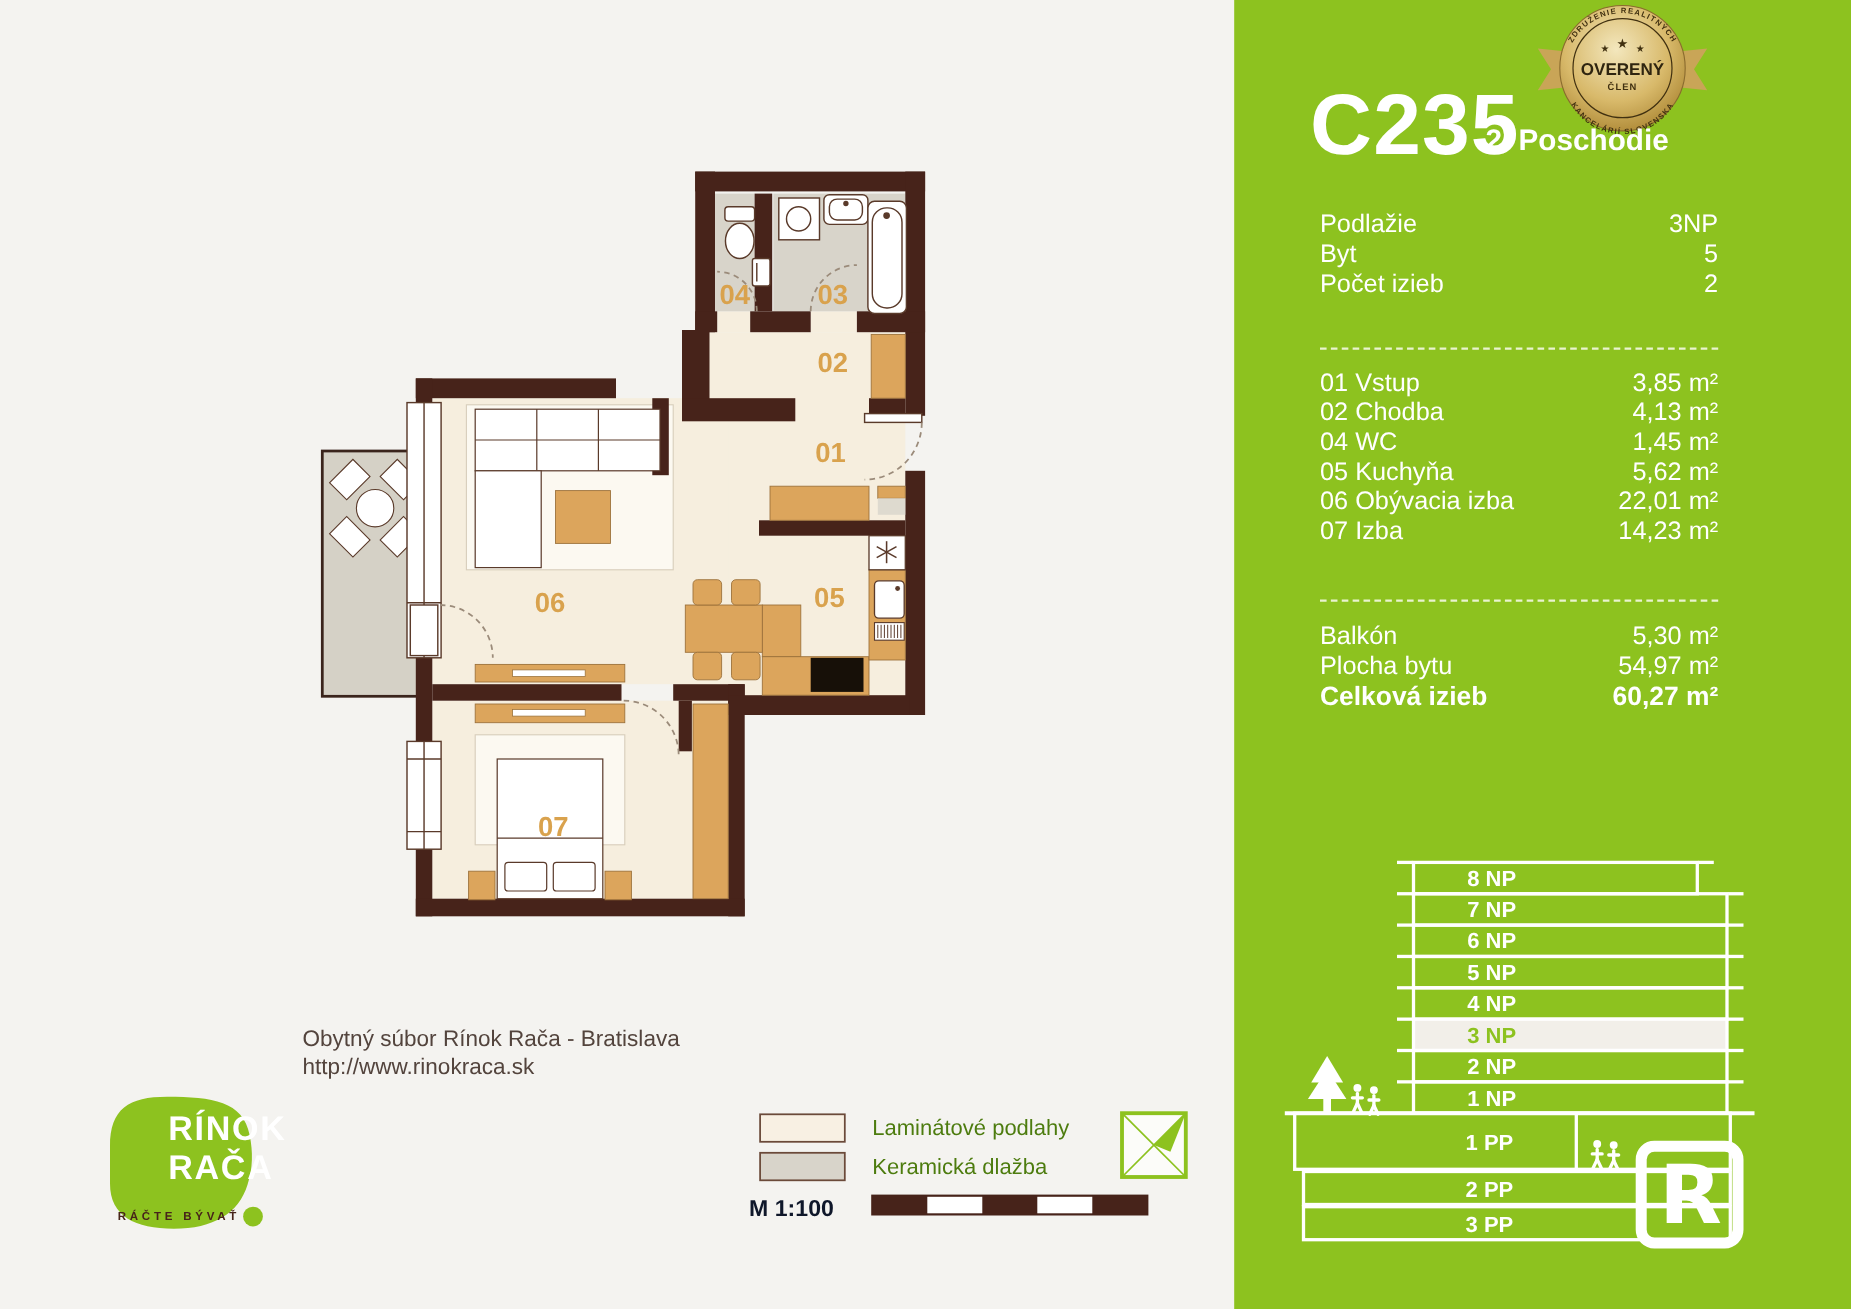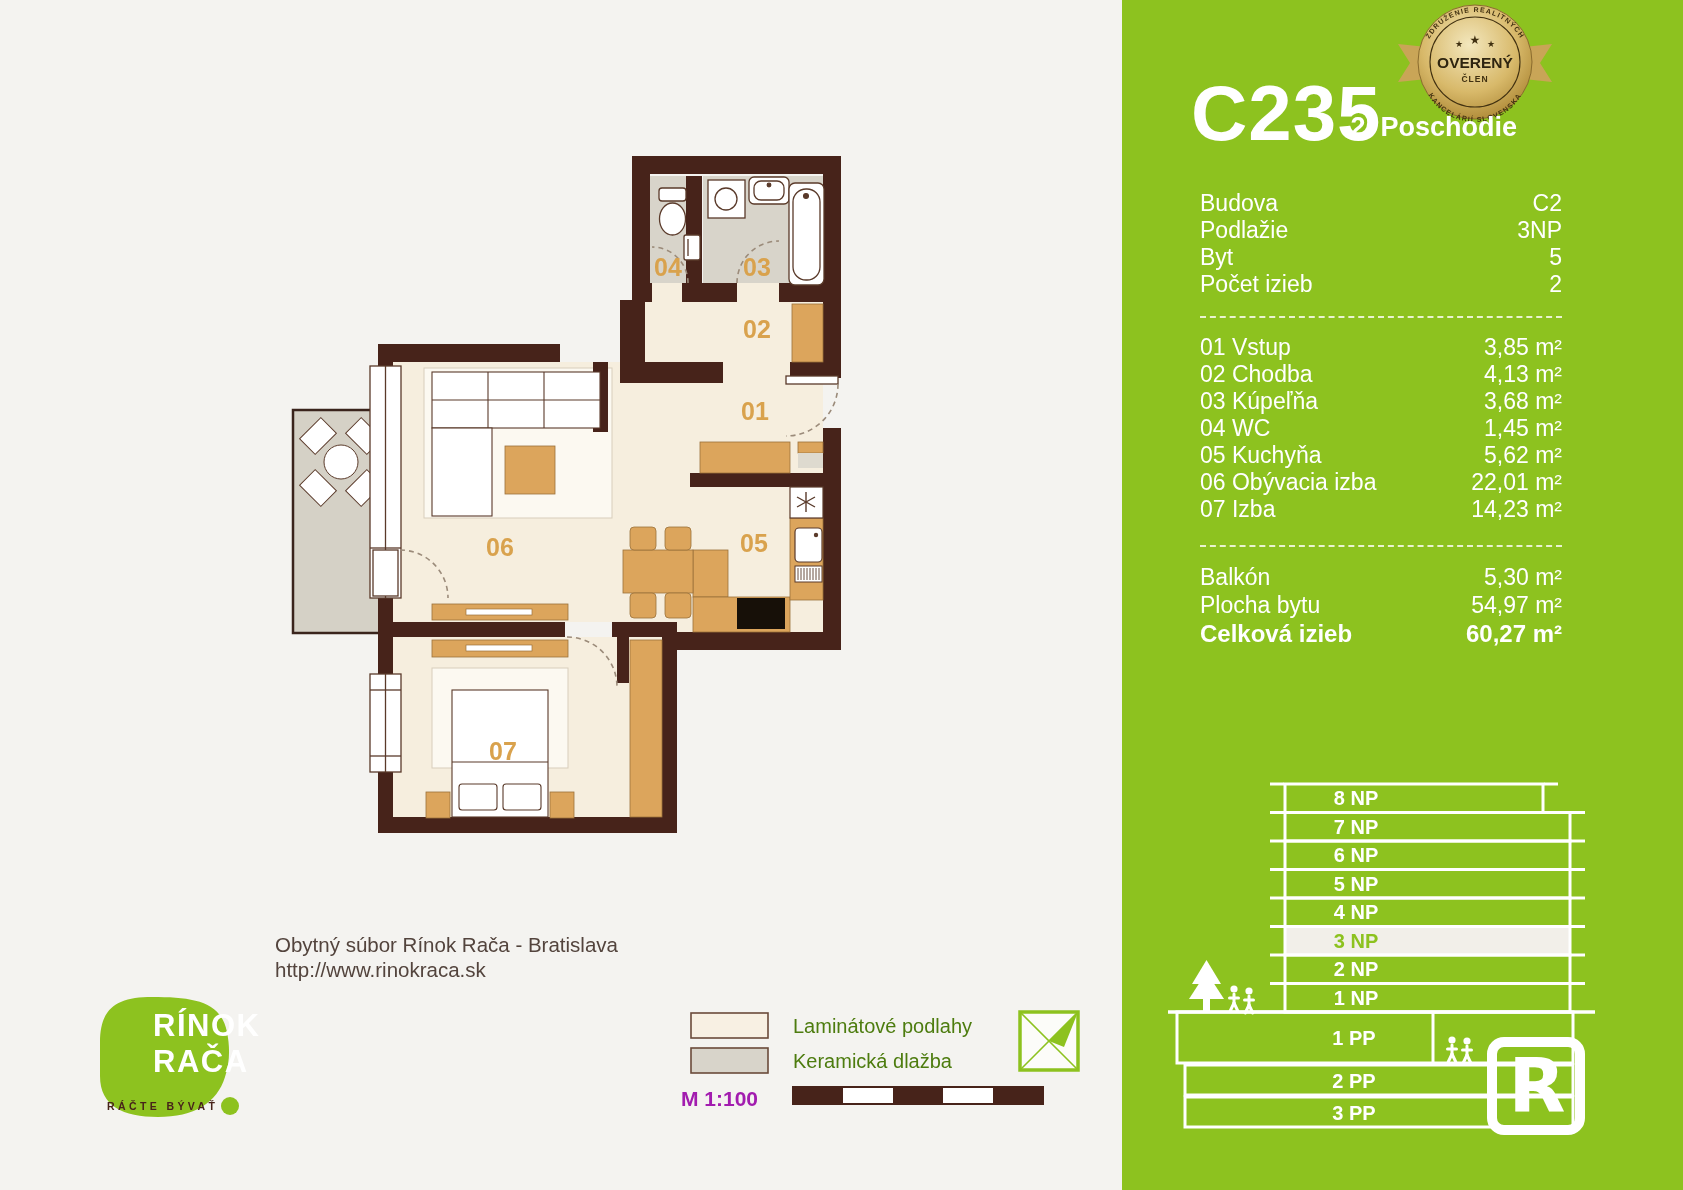--- a/index.html
+++ b/index.html
@@ -12,21 +12,21 @@
   .unit-code{left:1191px;top:68px;font-size:78px;font-weight:800;color:#fff;letter-spacing:1px;}
   .floor-label{left:1317px;top:112px;width:200px;text-align:right;font-size:27px;font-weight:700;color:#fff;}
   .panel-col{left:1200px;width:362px;color:#fff;}
   .row{display:flex;justify-content:space-between;font-size:23px;line-height:27px;color:#fff;}
   .row .v{text-align:right;}
   .sep{position:absolute;left:1200px;width:362px;border-top:2px dashed #e9f3cf;z-index:3;}
   .row.bold{font-weight:700;font-size:24px;}
   
   .project{left:275px;top:932px;font-size:20.5px;line-height:25px;color:#53443d;}
   .legend-label{font-size:20px;color:#4d7c0f;}
-  .scale-label{left:681px;top:1087px;font-size:21px;font-weight:700;color:#a21caf;}
+  .scale-label{left:681px;top:1087px;font-size:21px;font-weight:700;color:#0f172a;}
   .logo-line{color:#fff;font-weight:800;letter-spacing:1.5px;font-size:31px;line-height:36px;margin-left:41px;}
   .logo-tag{left:107px;top:1100px;font-size:10.5px;font-weight:700;letter-spacing:3.4px;color:#47231a;}
   a.url{color:#53443d;text-decoration:none;}
 </style>
 </head>
 <body>
 
 <div id="stage">
 <div id="green-panel"></div>
 
@@ -343,24 +343,20 @@
       <text x="1537" y="1112" stroke="none" fill="#fff" font-size="74" font-weight="900" text-anchor="middle" font-family="'DejaVu Sans',sans-serif">R</text>
     </g>
   </g>
 </svg>
 
 <div class="abs unit-code">C235</div>
 <div class="abs floor-label">2. Poschodie</div>
 
 <div class="abs panel-col" style="top:190px;">
   <div class="row">
-        <span>Budova</span>
-        <span class="v">C2</span>
-      </div>
-  <div class="row">
         <span>Podlažie</span>
         <span class="v">3NP</span>
       </div>
   <div class="row">
         <span>Byt</span>
         <span class="v">5</span>
       </div>
   <div class="row">
         <span>Počet izieb</span>
         <span class="v">2</span>
@@ -370,24 +366,20 @@
 <div class="sep" style="top:316px;"></div>
 
 <div class="abs panel-col" style="top:334px;">
   <div class="row">
         <span>01 Vstup</span>
         <span class="v">3,85 m²</span>
       </div>
   <div class="row">
         <span>02 Chodba</span>
         <span class="v">4,13 m²</span>
-      </div>
-  <div class="row">
-        <span>03 Kúpeľňa</span>
-        <span class="v">3,68 m²</span>
       </div>
   <div class="row">
         <span>04 WC</span>
         <span class="v">1,45 m²</span>
       </div>
   <div class="row">
         <span>05 Kuchyňa</span>
         <span class="v">5,62 m²</span>
       </div>
   <div class="row">

